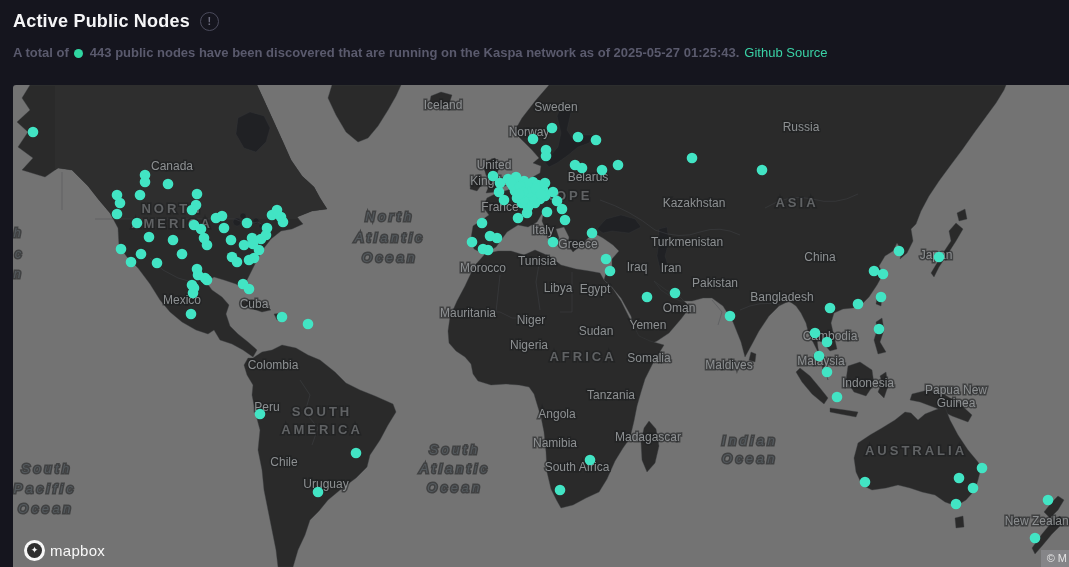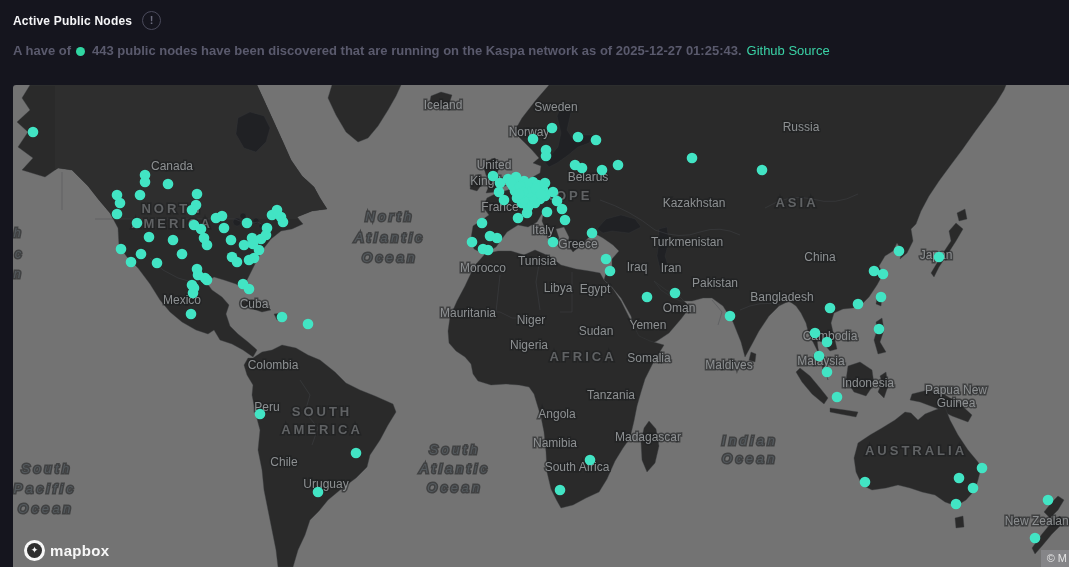--- a/index.html
+++ b/index.html
@@ -4,21 +4,21 @@
 <style>
   html,body{margin:0;padding:0;}
   body{
     width:1069px;height:567px;overflow:hidden;position:relative;
     background:#15151e;
     font-family:"Liberation Sans",sans-serif;
   }
   
   .header{position:absolute;left:0;top:0;width:100%;height:85px;}
   .title-row{display:flex;align-items:center;gap:10px;padding:11px 0 0 13px;}
-  .page-title{margin:0;font-size:12px;font-weight:800;color:#f5f5f7;letter-spacing:.2px;}
+  .page-title{margin:0;font-size:18px;font-weight:800;color:#f5f5f7;letter-spacing:.2px;}
   .info-icon{
     width:17px;height:17px;border:1.5px solid #4b4b5c;border-radius:50%;
     color:#6b6b7d;font-size:11px;font-weight:700;line-height:17px;text-align:center;
     display:inline-block;cursor:default;
   }
   .subtitle{padding:13px 0 0 13px;font-size:13px;font-weight:600;color:#5a5a6d;white-space:nowrap;}
   .legend-dot{display:inline-block;width:9px;height:9px;border-radius:50%;background:#30d6a2;margin:0 7px 0 5px;vertical-align:-1px;}
   .source-link{color:#3ad2a6;font-weight:400;text-decoration:none;margin-left:5px;cursor:pointer;}
   
   .map-wrap{position:absolute;left:13px;top:85px;width:1056px;height:482px;background:#737373;border-radius:3px 0 0 0;overflow:hidden;}
@@ -29,34 +29,34 @@
   .lbl{fill:#8d9092;font-family:"Liberation Sans",sans-serif;font-size:12px;text-anchor:middle;
        paint-order:stroke;stroke:#1e1f21;stroke-width:3px;stroke-opacity:.6;}
   .lbl.region{fill:#606264;font-size:13px;letter-spacing:3px;font-weight:600;}
   .lbl.ocean{fill:#545a5e;font-size:13px;font-style:italic;letter-spacing:3.5px;}
   .lbl.frag{fill:#545a5e;font-size:13px;font-style:italic;}
   .node{fill:#42e4c4;}
   
   .mapbox-logo{position:absolute;left:11px;bottom:6px;display:flex;align-items:center;gap:5px;opacity:.95;cursor:pointer;}
   .mapbox-mark{width:21px;height:21px;border-radius:50%;background:#fff;display:flex;align-items:center;justify-content:center;}
   .mapbox-mark-inner{width:15px;height:15px;border-radius:50%;background:#2b2b2b;color:#fff;font-size:9px;line-height:15px;text-align:center;}
-  .mapbox-word{color:#fff;font-size:15px;font-weight:700;letter-spacing:.3px;}
+  .mapbox-word{color:#fff;font-size:15px;font-weight:400;letter-spacing:.3px;}
   .attribution{position:absolute;right:0;bottom:0;background:rgba(175,175,185,.30);color:#e2e2e2;
                font-size:11px;padding:2px 2px 3px 6px;}
 </style>
 </head>
 <body>
 
 <div class="header">
   <div class="title-row">
     <h1 class="page-title">Active Public Nodes</h1>
     <span class="info-icon">!</span>
   </div>
   <div class="subtitle">
-    <span>A have of</span><span class="legend-dot"></span><span>443 public nodes have been discovered that are running on the Kaspa network as of 2025-12-27 01:25:43.</span><a class="source-link">Github Source</a>
+    <span>A total of</span><span class="legend-dot"></span><span>443 public nodes have been discovered that are running on the Kaspa network as of 2025-05-27 01:25:43.</span><a class="source-link">Github Source</a>
   </div>
 </div>
 
 <div class="map-wrap">
   <svg id="world-svg" viewBox="13 85 1056 482" preserveAspectRatio="none">
 
     <path class="land" d="M 30,85 L 22,98 L 30,110 L 17,122 L 28,132 L 18,147 L 33,158 L 22,170 L 45,177 L 58,168 L 72,170 L 88,186 L 99,200 L 110,213 L 118,228 L 119,246 L 127,257 L 138,268 L 150,284 L 160,300 L 170,312 L 182,322 L 196,330 L 208,334 L 214,330 L 220,340 L 232,344 L 243,350 L 253,357 L 257,350 L 248,342 L 238,334 L 230,326 L 226,314 L 229,305 L 222,297 L 212,290 L 206,282 L 214,277 L 224,280 L 236,284 L 246,290 L 250,293 L 247,280 L 253,268 L 258,258 L 264,248 L 271,239 L 281,231 L 292,229 L 303,224 L 297,217 L 312,211 L 327,209 L 320,198 L 314,187 L 302,176 L 291,160 L 283,142 L 273,120 L 263,98 L 257,85 Z"></path>
     <clipPath id="naClip">
         <path d="M 30,85 L 22,98 L 30,110 L 17,122 L 28,132 L 18,147 L 33,158 L 22,170 L 45,177 L 58,168 L 72,170 L 88,186 L 99,200 L 110,213 L 118,228 L 119,246 L 127,257 L 138,268 L 150,284 L 160,300 L 170,312 L 182,322 L 196,330 L 208,334 L 214,330 L 220,340 L 232,344 L 243,350 L 253,357 L 257,350 L 248,342 L 238,334 L 230,326 L 226,314 L 229,305 L 222,297 L 212,290 L 206,282 L 214,277 L 224,280 L 236,284 L 246,290 L 250,293 L 247,280 L 253,268 L 258,258 L 264,248 L 271,239 L 281,231 L 292,229 L 303,224 L 297,217 L 312,211 L 327,209 L 320,198 L 314,187 L 302,176 L 291,160 L 283,142 L 273,120 L 263,98 L 257,85 Z"></path>
       </clipPath>

